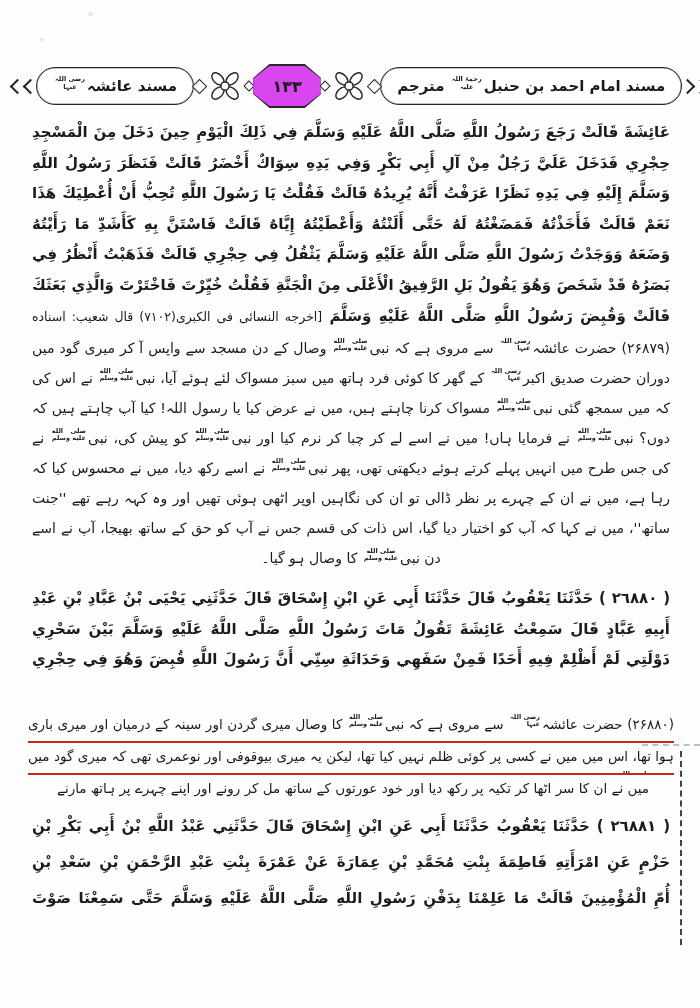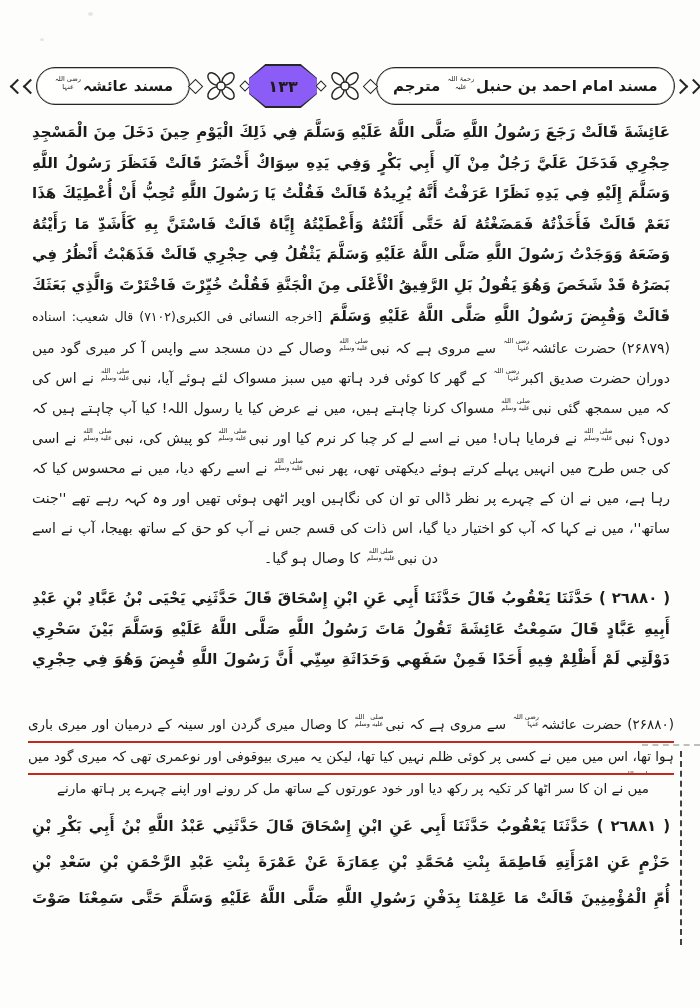--- a/index.html
+++ b/index.html
@@ -20,35 +20,35 @@
     padding:0 16px;background:#fffffe;box-shadow:0 0 0 0.5px #888 inset;
     white-space:nowrap;
   }
   .cartouche .title-text{font-size:15px;font-weight:bold;direction:rtl;}
   .oct-outer{
     width:68px;height:44px;background:#262626;
     clip-path:polygon(24% 0,76% 0,100% 32%,100% 68%,76% 100%,24% 100%,0 68%,0 32%);
     display:flex;align-items:center;justify-content:center;flex:none;
   }
   .oct-inner{
-    width:72px;height:40px;background:#8b5cf6;
+    width:72px;height:40px;background:#d946ef;
     clip-path:polygon(24% 0,76% 0,100% 32%,100% 68%,76% 100%,24% 100%,0 68%,0 32%);
     display:flex;align-items:center;justify-content:center;
     font-size:16px;font-weight:bold;
   }
   .diamond{width:9px;height:9px;border:1.6px solid #262626;transform:rotate(45deg);background:#fffffe;flex:none;}
   .diamond.sm{width:6px;height:6px;}
   .chev{display:flex;gap:2px;flex:none;}
   .chev i{display:block;width:9px;height:9px;border-top:2px solid #262626;border-right:2px solid #262626;}
   .chev.pt-left i{transform:rotate(-135deg);}
   .chev.pt-right i{transform:rotate(45deg);}
   .flower{flex:none;}
   
   .hon{
-    display:inline-block;font-size:6.5px;line-height:1.1;font-weight:normal;
+    display:inline-block;font-size:6.5px;line-height:1.1;font-weight:bold;
     text-align:center;vertical-align:3px;margin:0 2px;letter-spacing:0;
   }
   
   .para{position:absolute;left:32px;right:30px;direction:rtl;}
   .tl{display:block;overflow:hidden;text-align:justify;text-align-last:justify;}
   .ar .tl{height:30.6px;line-height:30.6px;font-size:15px;font-weight:bold;}
   .ar3 .tl{height:36px;line-height:36px;}
   .ur .tl{height:30px;line-height:30px;font-size:14px;font-weight:500;}
   .tl.center{text-align:center;text-align-last:center;}
   .closing{direction:rtl;}

